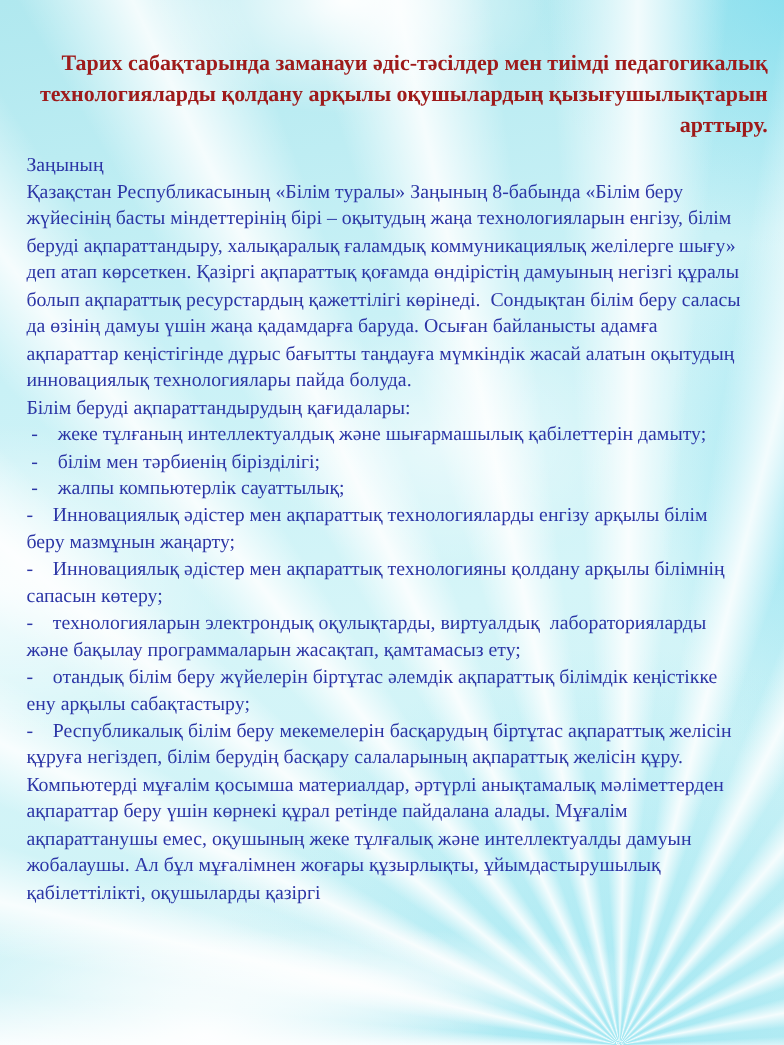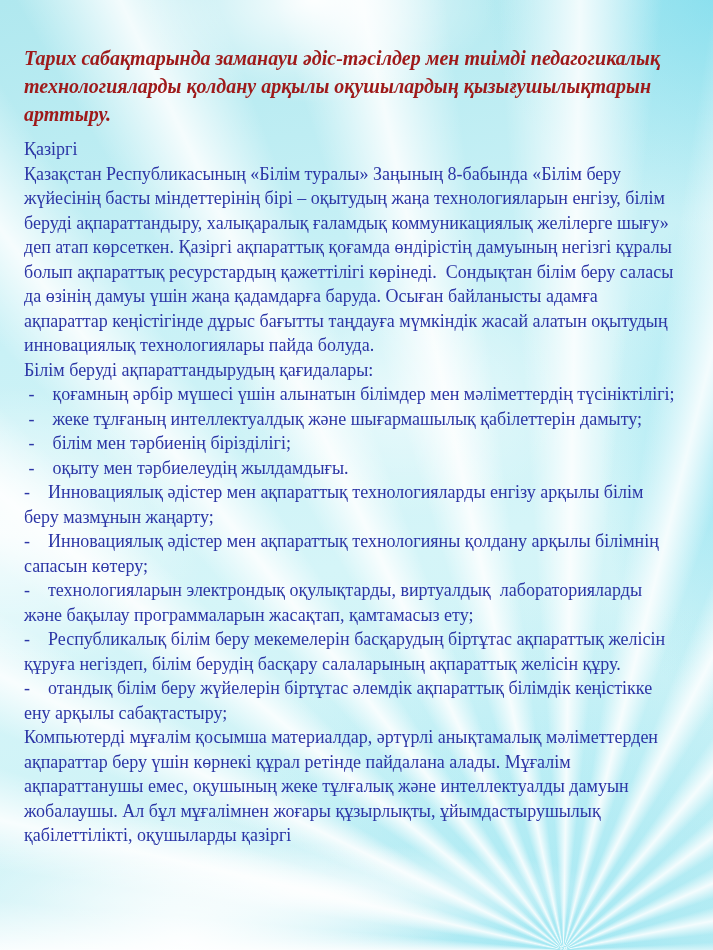--- a/index.html
+++ b/index.html
@@ -33,75 +33,73 @@
     position: absolute;
     inset: 0;
     box-sizing: border-box;
     padding: 44px 15px 0 24px;
   }
   .doc-title {
     margin: 0 0 9px 0;
     font-size: 20px;
     line-height: 28px;
     font-weight: bold;
-    text-align: left;
+    text-align: right;
     color: #9e1a1a;
     white-space: pre-line;
-    font-style: italic;
   }
   .text {
     margin: 0;
     color: #2c36a6;
     font-size: 18px;
     line-height: 24.5px;
     white-space: pre-wrap;
   }
 </style>
 </head>
 <body>
 
 <div class="page-background">
   <div class="page">
 
     <h1 class="doc-title">Тарих сабақтарында заманауи әдіс-тәсілдер мен тиімді педагогикалық
 технологияларды қолдану арқылы оқушылардың қызығушылықтарын
 арттыру.</h1>
 
-    <div class="text">Қазіргі</div>
+    <div class="text">Заңының</div>
 
     <div class="text">Қазақстан Республикасының «Білім туралы» Заңының 8-бабында «Білім беру
 жүйесінің басты міндеттерінің бірі – оқытудың жаңа технологияларын енгізу, білім
 беруді ақпараттандыру, халықаралық ғаламдық коммуникациялық желілерге шығу»
 деп атап көрсеткен. Қазіргі ақпараттық қоғамда өндірістің дамуының негізгі құралы
 болып ақпараттық ресурстардың қажеттілігі көрінеді.  Сондықтан білім беру саласы
 да өзінің дамуы үшін жаңа қадамдарға баруда. Осыған байланысты адамға
 ақпараттар кеңістігінде дұрыс бағытты таңдауға мүмкіндік жасай алатын оқытудың
 инновациялық технологиялары пайда болуда.</div>
 
     <div class="text">Білім беруді ақпараттандырудың қағидалары:</div>
 
     <div>
-      <div class="text"> -    қоғамның әрбір мүшесі үшін алынатын білімдер мен мәліметтердің түсініктілігі;</div>
       <div class="text"> -    жеке тұлғаның интеллектуалдық және шығармашылық қабілеттерін дамыту;</div>
       <div class="text"> -    білім мен тәрбиенің бірізділігі;</div>
-      <div class="text"> -    оқыту мен тәрбиелеудің жылдамдығы.</div>
+      <div class="text"> -    жалпы компьютерлік сауаттылық;</div>
     </div>
 
 
     <div>
       <div class="text">-    Инновациялық әдістер мен ақпараттық технологияларды енгізу арқылы білім
 беру мазмұнын жаңарту;</div>
       <div class="text">-    Инновациялық әдістер мен ақпараттық технологияны қолдану арқылы білімнің
 сапасын көтеру;</div>
       <div class="text">-    технологияларын электрондық оқулықтарды, виртуалдық  лабораторияларды
 және бақылау программаларын жасақтап, қамтамасыз ету;</div>
+      <div class="text">-    отандық білім беру жүйелерін біртұтас әлемдік ақпараттық білімдік кеңістікке
+ену арқылы сабақтастыру;</div>
       <div class="text">-    Республикалық білім беру мекемелерін басқарудың біртұтас ақпараттық желісін
 құруға негіздеп, білім берудің басқару салаларының ақпараттық желісін құру.</div>
-      <div class="text">-    отандық білім беру жүйелерін біртұтас әлемдік ақпараттық білімдік кеңістікке
-ену арқылы сабақтастыру;</div>
     </div>
 
     <div class="text">Компьютерді мұғалім қосымша материалдар, әртүрлі анықтамалық мәліметтерден
 ақпараттар беру үшін көрнекі құрал ретінде пайдалана алады. Мұғалім
 ақпараттанушы емес, оқушының жеке тұлғалық және интеллектуалды дамуын
 жобалаушы. Ал бұл мұғалімнен жоғары құзырлықты, ұйымдастырушылық
 қабілеттілікті, оқушыларды қазіргі</div>
 
   </div>
 </div>

